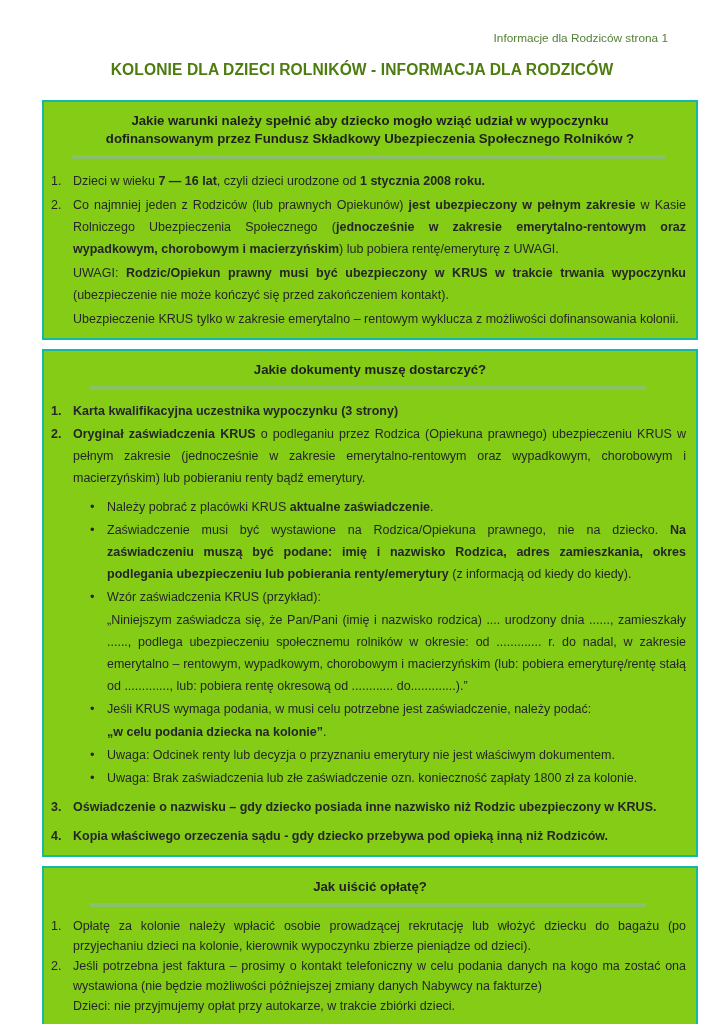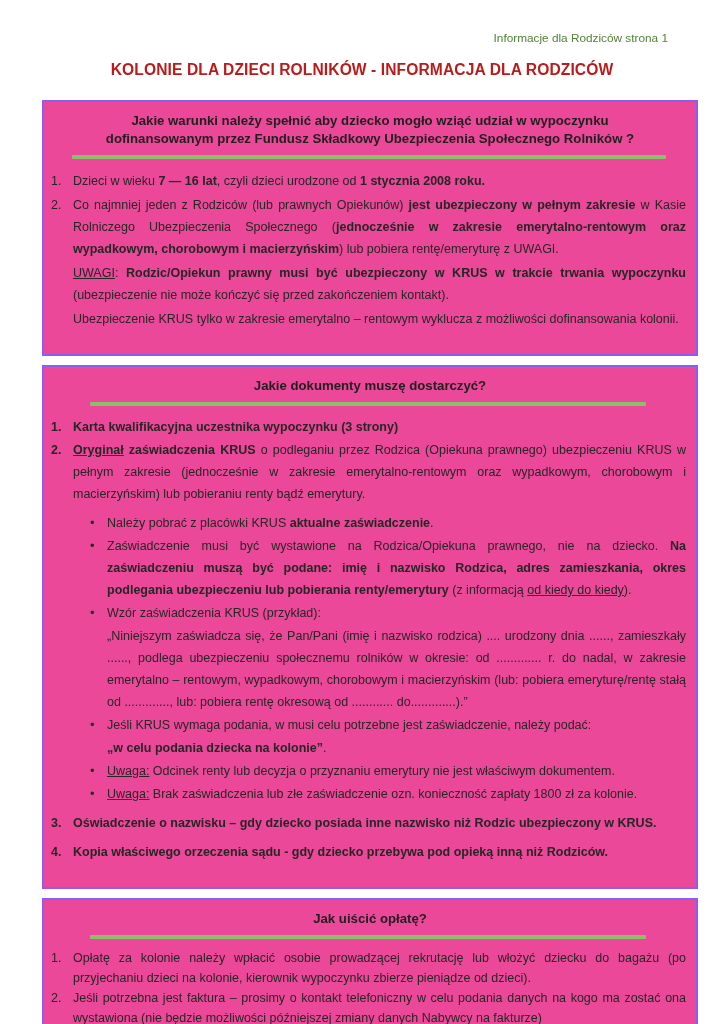--- a/index.html
+++ b/index.html
@@ -6,40 +6,40 @@
   body{
     width:724px;height:1024px;
     background:#ffffff;
     font-family:"Liberation Sans","DejaVu Sans",sans-serif;
     color:#262626;
     position:relative;
     overflow:hidden;
     -webkit-font-smoothing:antialiased;
   }
   .b{font-weight:bold;}
-  .u{text-decoration:underline;}
+  .u{}
   .i{}
 
   .header-note{
     position:absolute;top:31px;right:56px;
     font-size:11.8px;color:#538135;padding-left:30px;
   }
   .doc-title{
     position:absolute;top:61px;left:0;width:100%;
-    text-align:center;font-size:15.6px;font-weight:bold;color:#b91c1c;
+    text-align:center;font-size:15.6px;font-weight:bold;color:#4d7c0f;
     letter-spacing:.1px;
   }
   .content-area{
     position:absolute;top:100px;left:42px;width:656px;
   }
   .box{
-    border:2px solid #8b5cf6;
-    background:#ec4899;
+    border:2px solid #14b8a6;
+    background:#84cc16;
     margin-bottom:9px;
-    padding:6px 0 24px 0;
+    padding:6px 0 8px 0;
     box-sizing:border-box;
   }
   .box-heading{
     text-align:center;
     font-weight:bold;
     font-size:13.2px;
     color:#1f1f1f;
     padding:4px 30px 6px 30px;
     white-space:pre-line;
     line-height:18px;
@@ -159,18 +159,18 @@
     <div class="blocks">
         <div class="block num just">
           <span class="marker">1.</span>
           <div class="content"><span>Opłatę za kolonie należy wpłacić osobie prowadzącej rekrutację lub włożyć dziecku do bagażu (po przyjechaniu dzieci na kolonie, kierownik wypoczynku zbierze pieniądze od dzieci).</span></div>
         </div>
         <div class="block num just">
           <span class="marker">2.</span>
           <div class="content"><span>Jeśli potrzebna jest faktura – prosimy o kontakt telefoniczny w celu podania danych na kogo ma zostać ona wystawiona (nie będzie możliwości późniejszej zmiany danych Nabywcy na fakturze)</span></div>
         </div>
         <div class="block cont">
-          <div class="content"><span class="u">Kopia</span><span>: nie przyjmujemy opłat przy autokarze, w trakcie zbiórki dzieci.</span></div>
+          <div class="content"><span class="u">Dzieci</span><span>: nie przyjmujemy opłat przy autokarze, w trakcie zbiórki dzieci.</span></div>
         </div>
       </div>
   </div>
 
 </div>
 
 </body></html>

